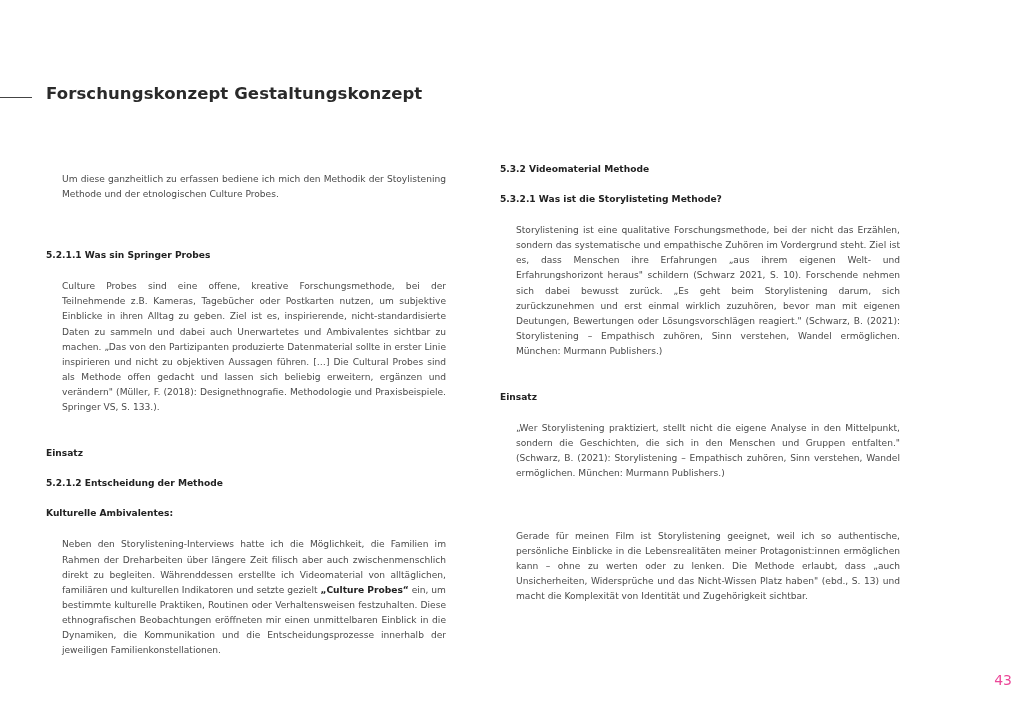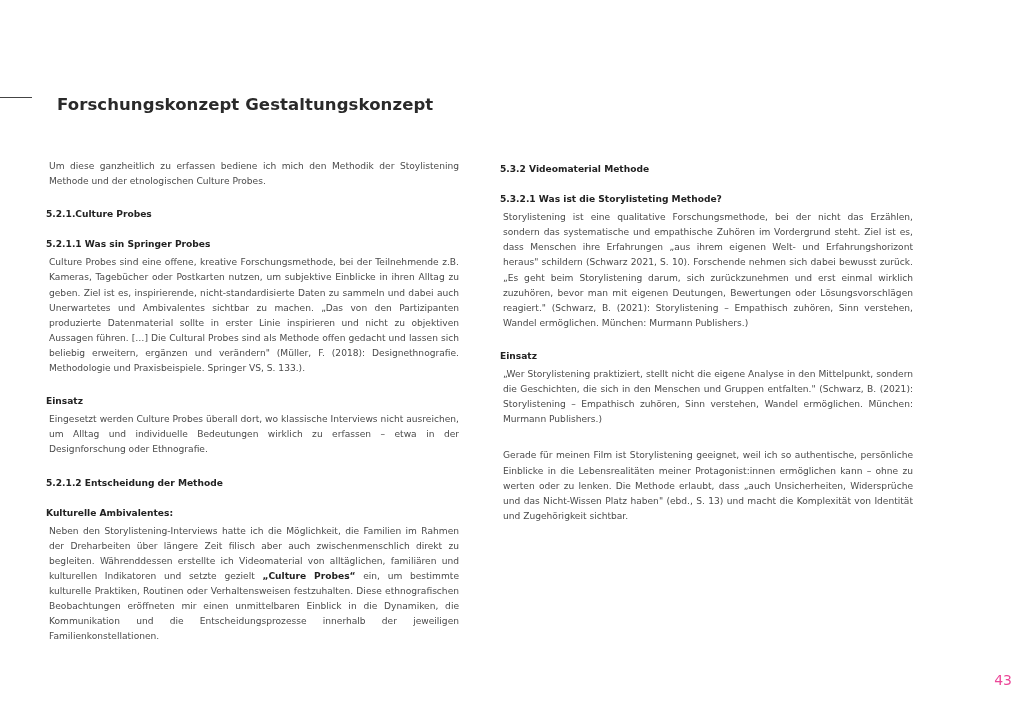--- a/index.html
+++ b/index.html
@@ -2,48 +2,46 @@
 <html><head>
 <meta charset="utf-8">
 <style>
   html, body { margin:0; padding:0; }
   body {
     width:1024px; height:725px; background:#ffffff; position:relative; overflow:hidden;
     font-family:"DejaVu Sans", sans-serif; color:#3a3a3a;
   }
   .rule { position:absolute; left:0; top:97px; width:32px; height:1px; background:#444; }
   .title {
-    position:absolute; left:46px; top:84px; margin:11px;
+    position:absolute; left:46px; top:84px; margin:0;
     font-size:16.5px; font-weight:bold; color:#2a2a2a; letter-spacing:0.1px;
   }
   .col { position:absolute; width:416px; font-size:9.1px; line-height:15.1px; }
   .col-left { left:46px; top:156px; }
   .col-right { left:500px; top:162px; width:416px; }
   .h { font-weight:bold; color:#222; margin:0; font-size:9.1px; }
-  .p { margin:3px; text-align:justify; color:#4a4a4a; }
+  .p { margin:16px; text-align:justify; color:#4a4a4a; }
   .gap { height:15px; }
   .strong { font-weight:bold; color:#222; }
   .page-num { position:absolute; right:12px; top:672px; font-size:14px; color:#ec4899; }
 </style>
 </head>
 <body>
 
 <div class="rule"></div>
 <h1 class="title">Forschungskonzept Gestaltungskonzept</h1>
 
 <div class="col col-left">
   <p class="p">Um diese ganzheitlich zu erfassen bediene ich mich den Methodik der Stoylistening Methode und der etnologischen Culture Probes.</p>
   <div class="gap"></div>
-  <p class="h">5.2.1.Culture Probes</p>
   <div class="gap"></div>
   <p class="h">5.2.1.1 Was sin Springer Probes</p>
   <p class="p">Culture Probes sind eine offene, kreative Forschungsmethode, bei der Teilnehmende z.B. Kameras, Tagebücher oder Postkarten nutzen, um subjektive Einblicke in ihren Alltag zu geben. Ziel ist es, inspirierende, nicht-standardisierte Daten zu sammeln und dabei auch Unerwartetes und Ambivalentes sichtbar zu machen. „Das von den Partizipanten produzierte Datenmaterial sollte in erster Linie inspirieren und nicht zu objektiven Aussagen führen. […] Die Cultural Probes sind als Methode offen gedacht und lassen sich beliebig erweitern, ergänzen und verändern" (Müller, F. (2018): Designethnografie. Methodologie und Praxisbeispiele. Springer VS, S. 133.).</p>
   <div class="gap"></div>
   <p class="h">Einsatz</p>
-  <p class="p">Eingesetzt werden Culture Probes überall dort, wo klassische Interviews nicht ausreichen, um Alltag und individuelle Bedeutungen wirklich zu erfassen – etwa in der Designforschung oder Ethnografie.</p>
   <div class="gap"></div>
   <p class="h">5.2.1.2 Entscheidung der Methode</p>
   <div class="gap"></div>
   <p class="h">Kulturelle Ambivalentes:</p>
   <p class="p"><span>Neben den Storylistening-Interviews hatte ich die Möglichkeit, die Familien im Rahmen der Dreharbeiten über längere Zeit filisch aber auch zwischenmenschlich direkt zu begleiten. Währenddessen erstellte ich Videomaterial von alltäglichen, familiären und kulturellen Indikatoren und setzte gezielt </span><span class="strong">„Culture Probes“</span><span> ein, um bestimmte kulturelle Praktiken, Routinen oder Verhaltensweisen festzuhalten. Diese ethnografischen Beobachtungen eröffneten mir einen unmittelbaren Einblick in die Dynamiken, die Kommunikation und die Entscheidungsprozesse innerhalb der jeweiligen Familienkonstellationen.</span></p>
 </div>
 
 <div class="col col-right">
   <p class="h">5.3.2 Videomaterial Methode</p>
   <div class="gap"></div>

